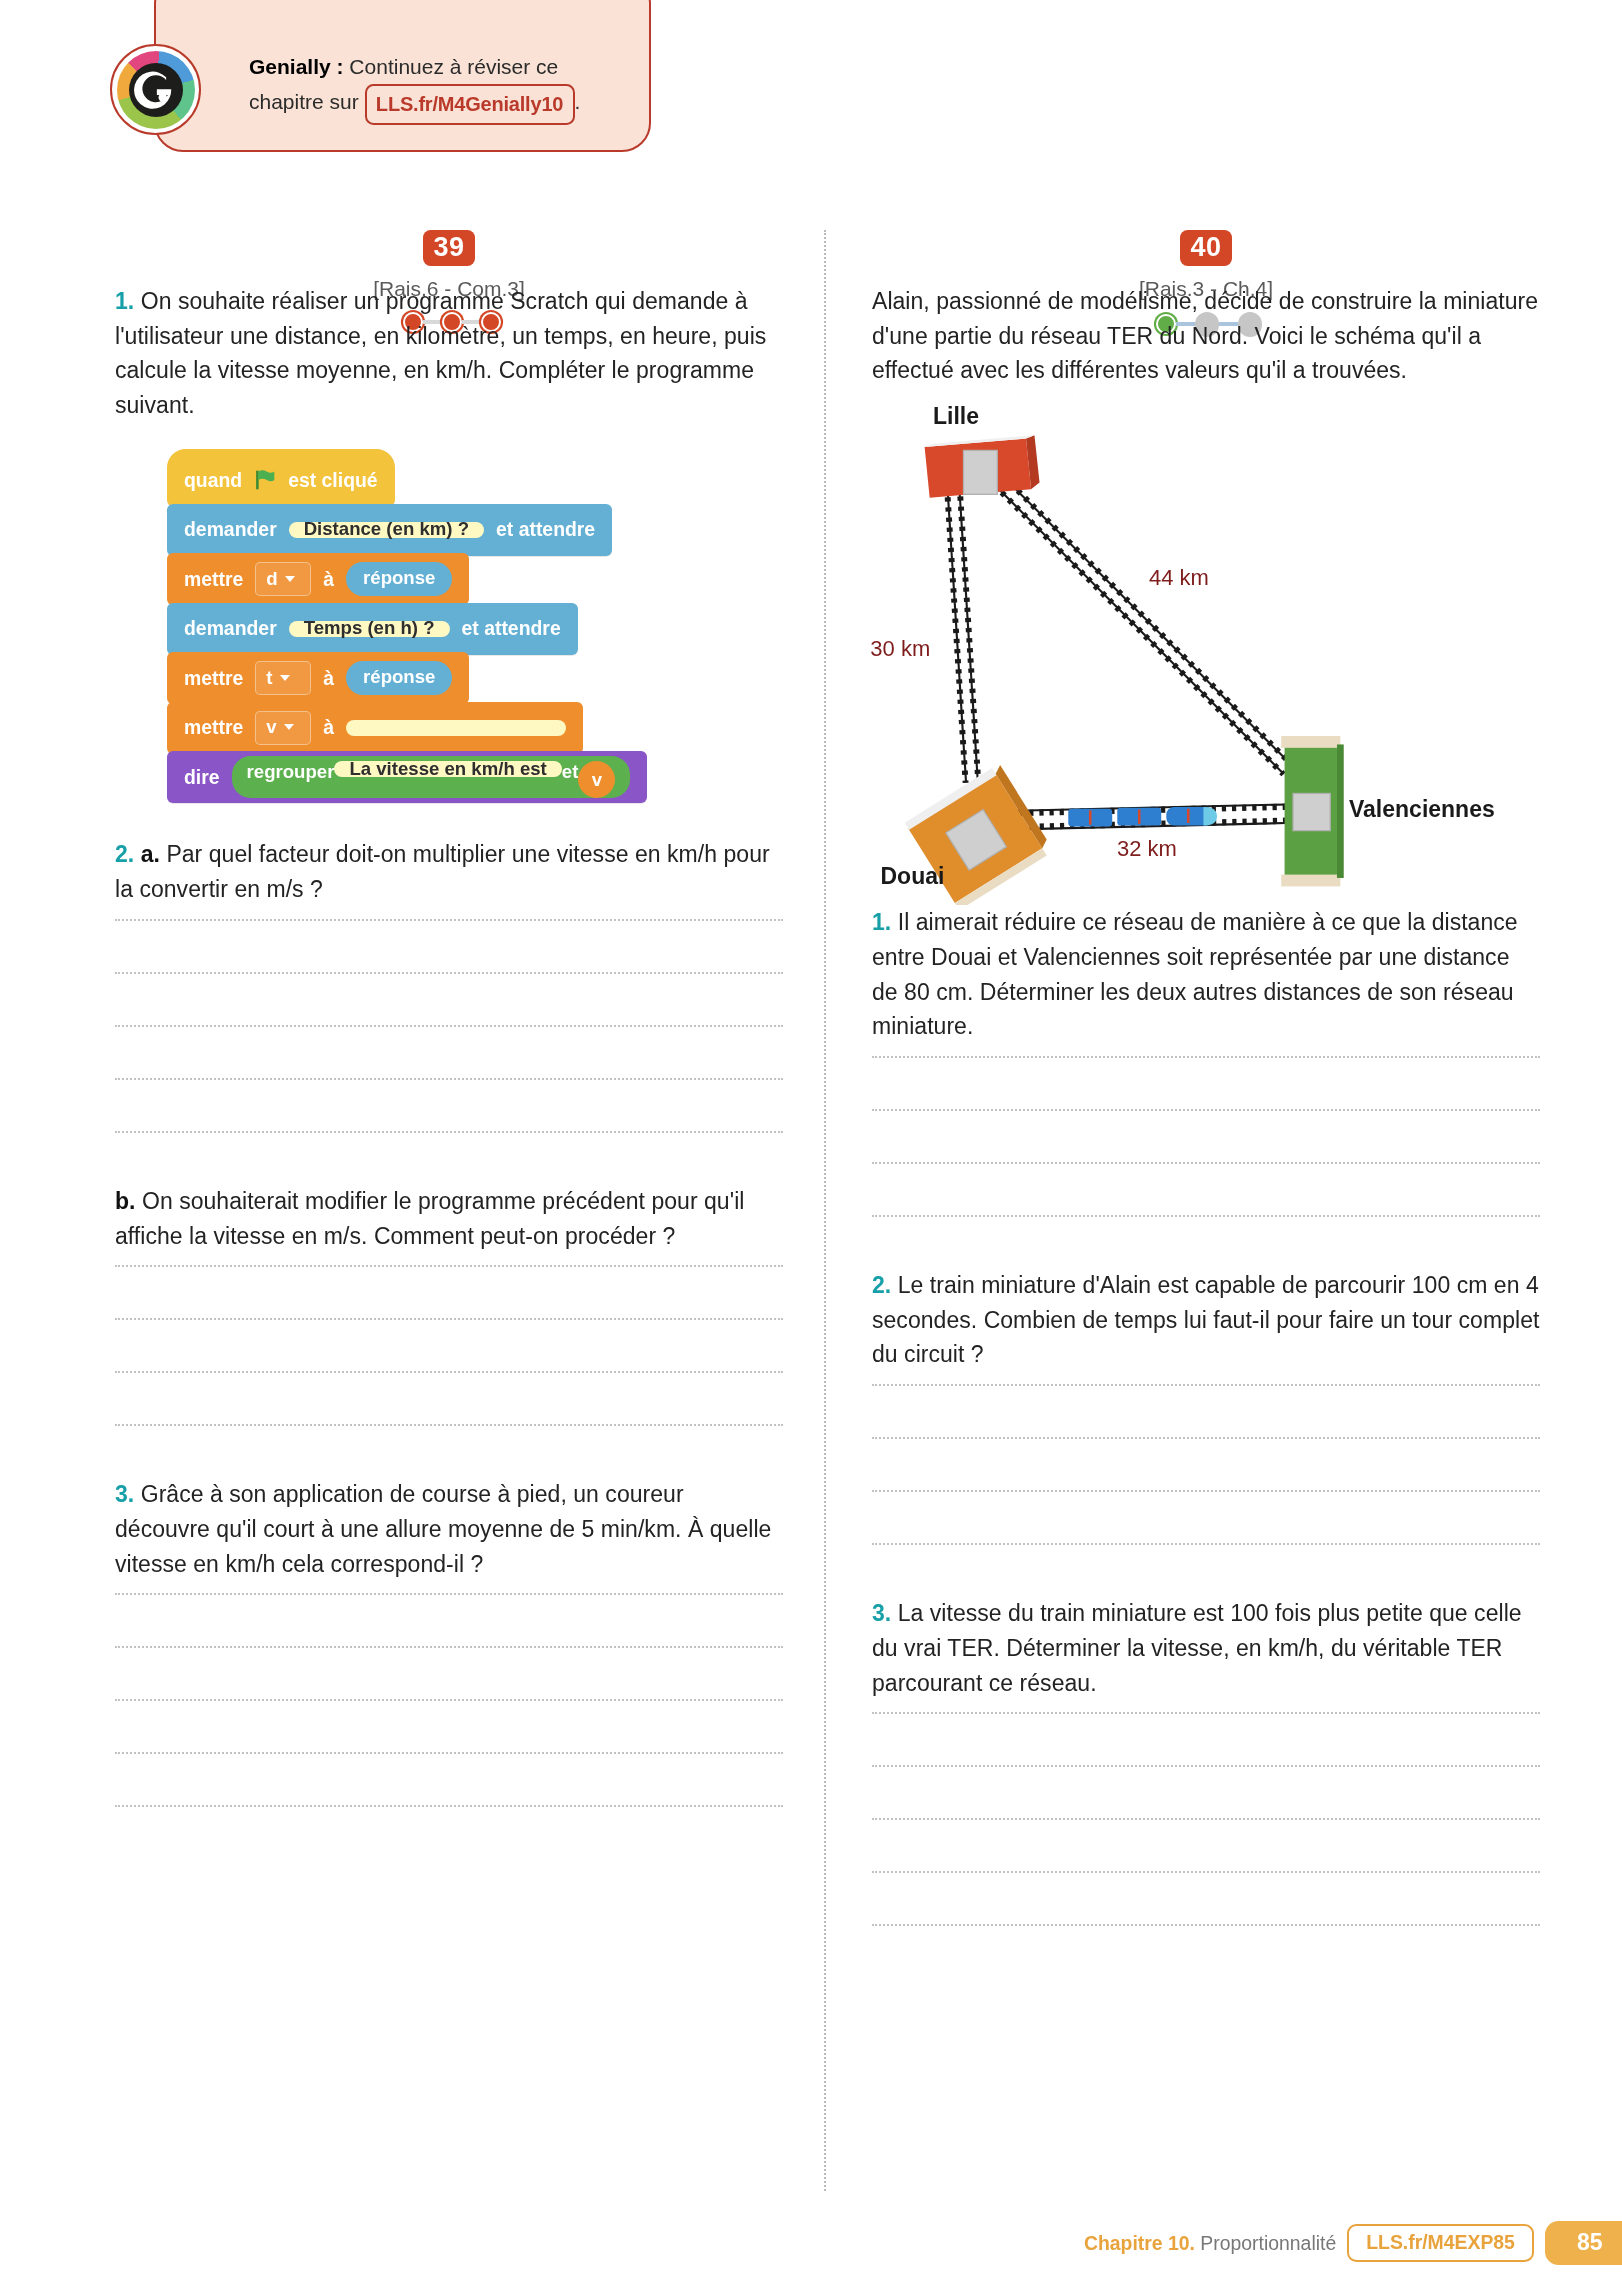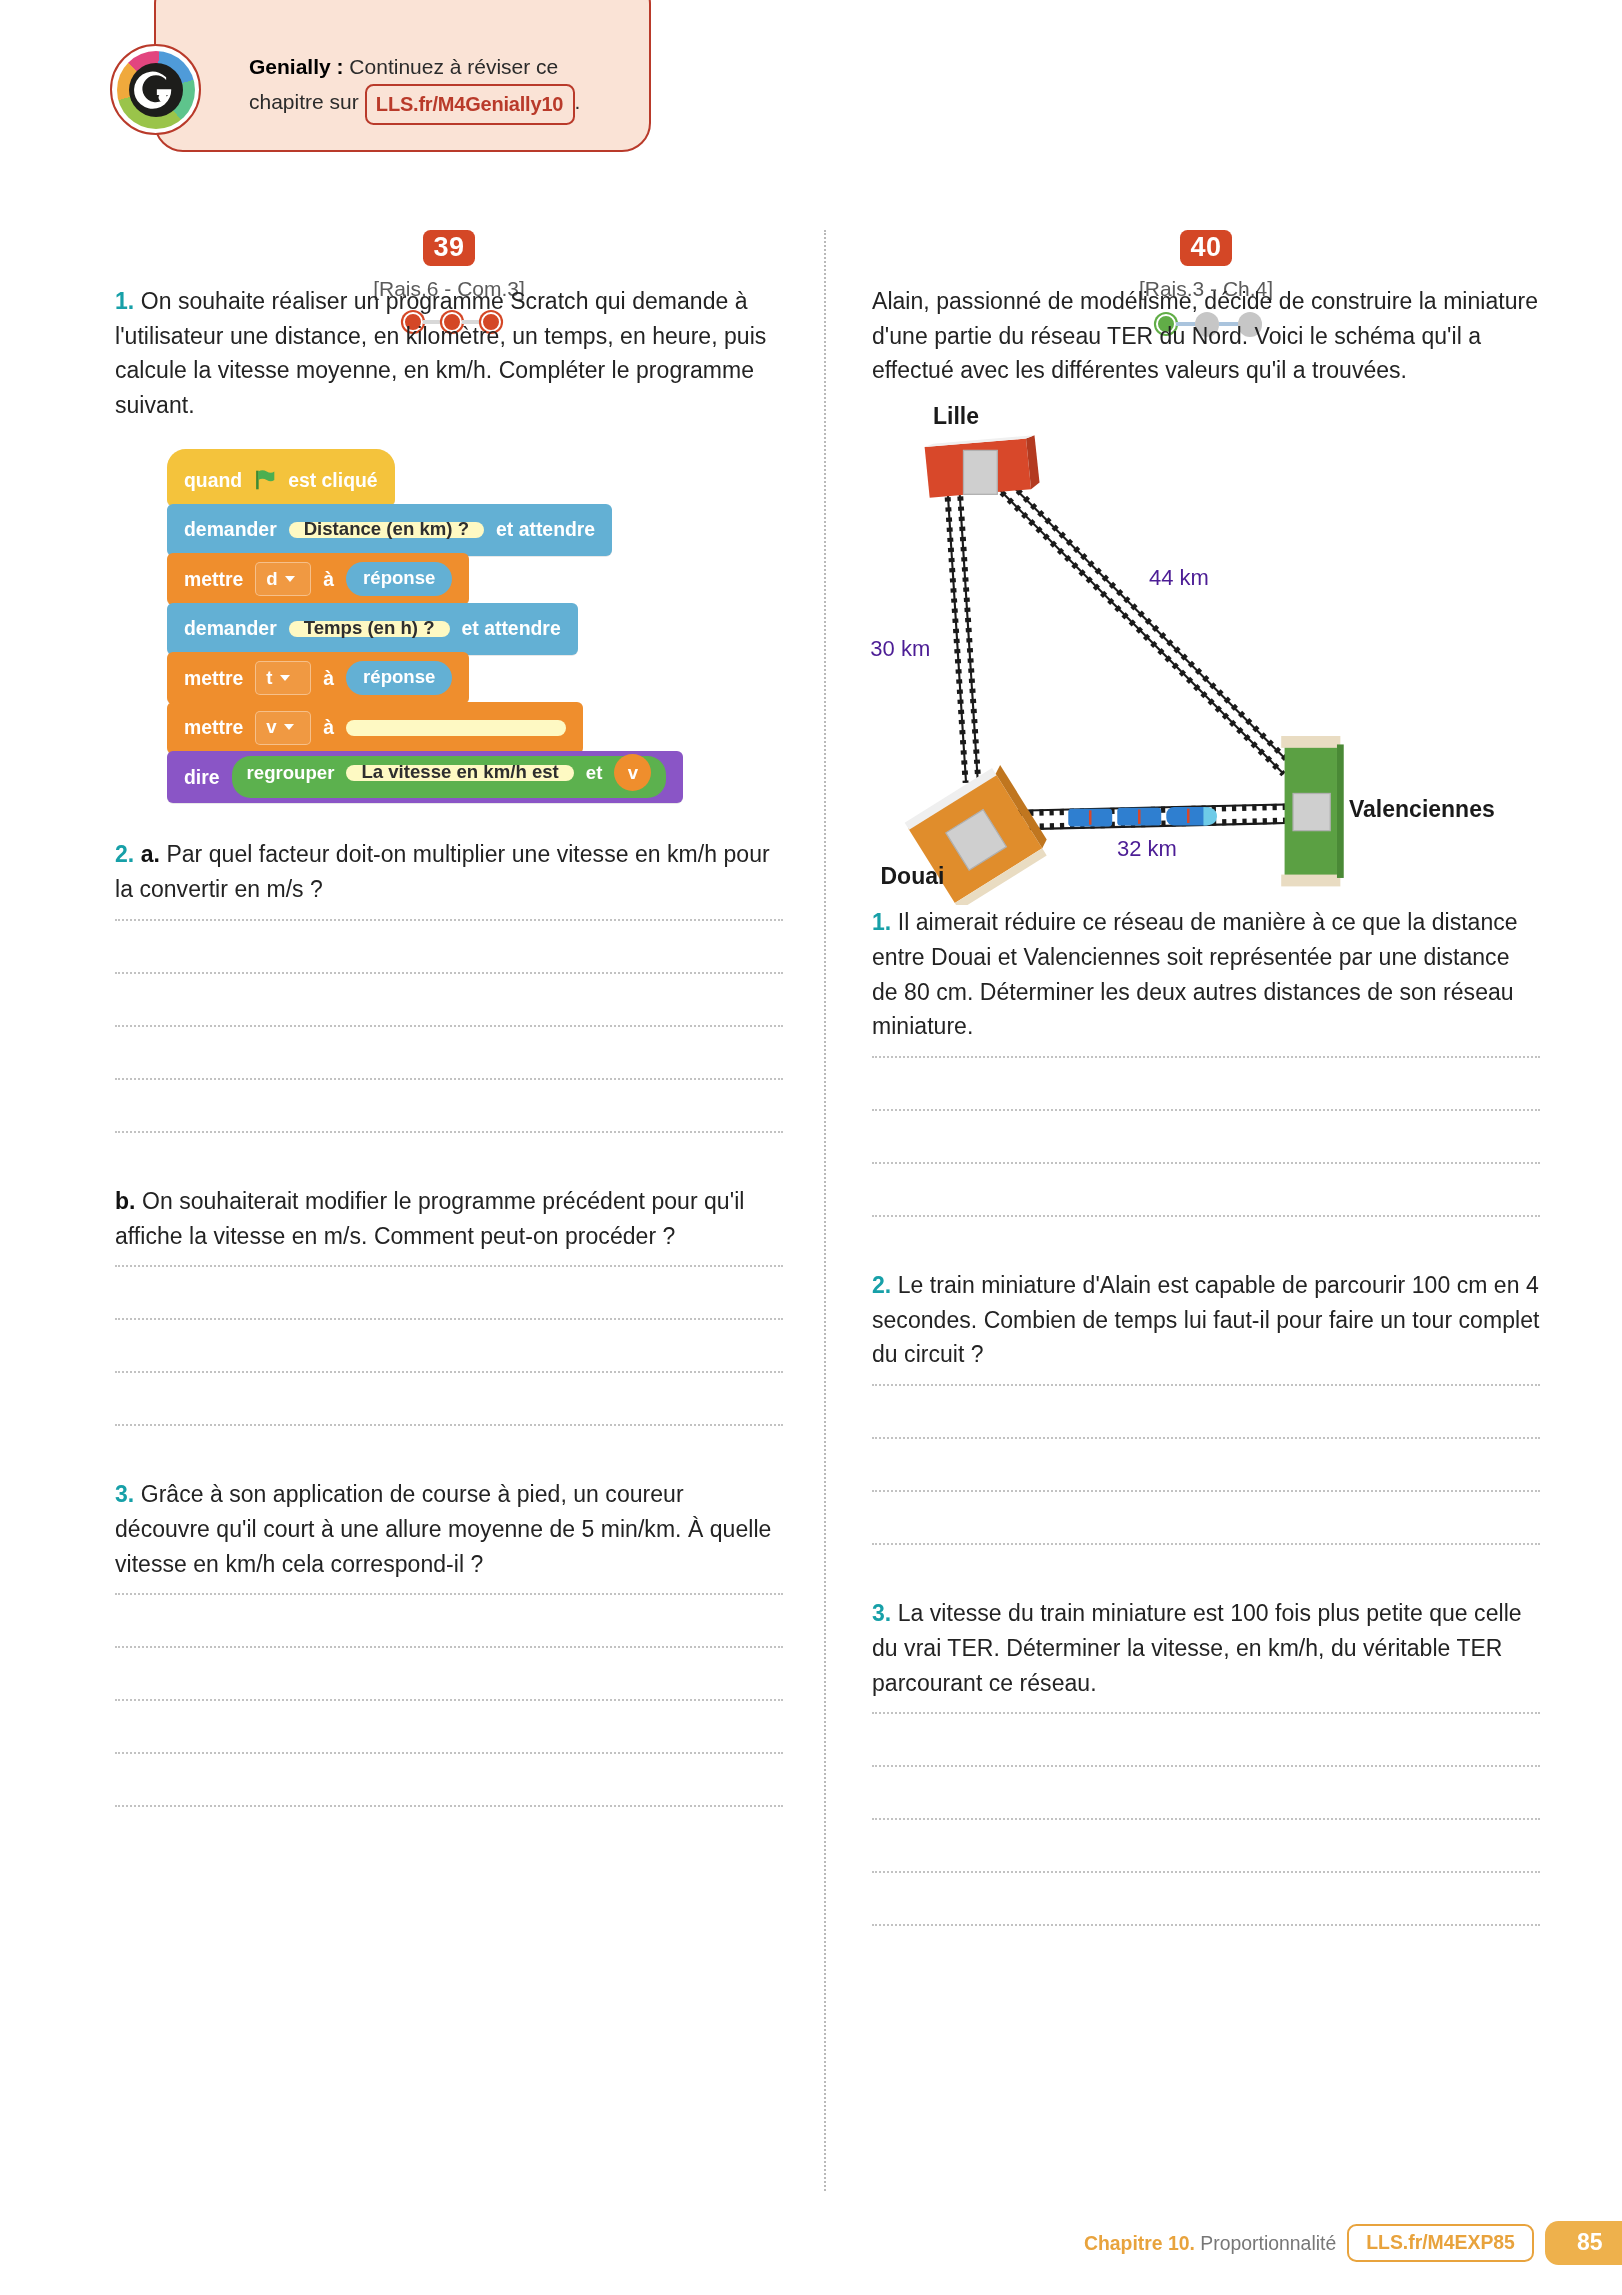--- a/index.html
+++ b/index.html
@@ -266,22 +266,20 @@
     width: 37px;
     height: 37px;
     justify-content: center;
     padding: 0;
   }
   .s-join {
     background: #5cb14e;
     border-radius: 18.6px;
     padding: 5px 15px 14px 15px;
     display: flex;
-    align-items: center;
-    gap: 12px;
     height: 42px;
     font-size: 18.6px;
   }
   .flag {
     width: 22px; height: 22px;
     position: relative;
     display: inline-block;
   }
 
   
@@ -294,21 +292,21 @@
   .diagram svg { display: block; }
   .diag-label {
     position: absolute;
     font-size: 23px;
     font-weight: bold;
     color: #1a1a1a;
   }
   .diag-dist {
     position: absolute;
     font-size: 22px;
-    color: #4c1d95;
+    color: #7f1d1d;
   }
 
   
   .footer {
     position: absolute;
     right: 0;
     bottom: 30px;
     display: flex;
     align-items: center;
     gap: 11px;

